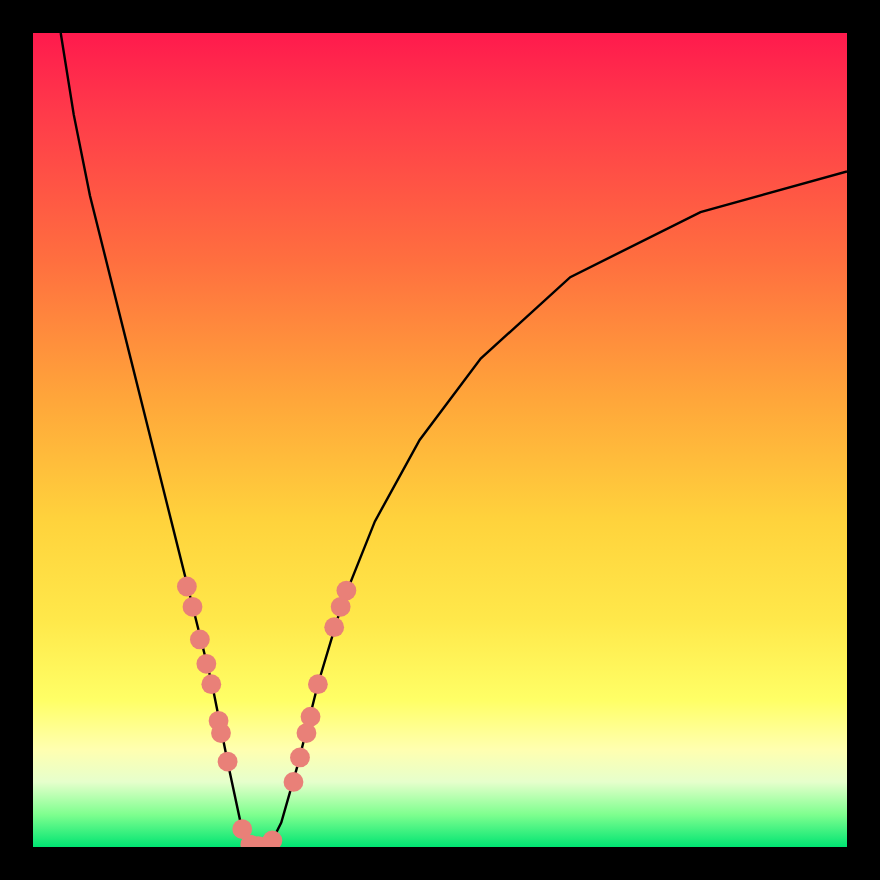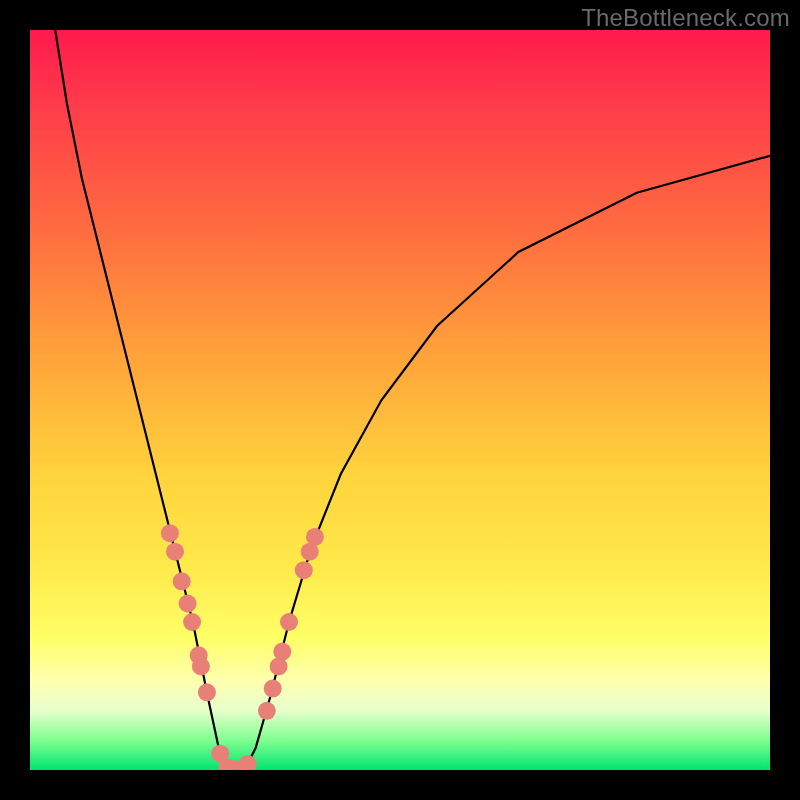--- a/index.html
+++ b/index.html
@@ -79,14 +79,13 @@
           <circle cx="242.7" cy="658.6" r="9" fill="#e98078"></circle>
           <circle cx="248.6" cy="636.4" r="9" fill="#e98078"></circle>
           <circle cx="252.3" cy="621.6" r="9" fill="#e98078"></circle>
           <circle cx="259.0" cy="592.0" r="9" fill="#e98078"></circle>
           <circle cx="273.8" cy="540.2" r="9" fill="#e98078"></circle>
           <circle cx="279.7" cy="521.7" r="9" fill="#e98078"></circle>
           <circle cx="284.9" cy="506.9" r="9" fill="#e98078"></circle>
         </g>
     </svg>
   </div>
-  <div class="watermark">TheBottleneck.com</div>
 </div>
 
 </body></html>

